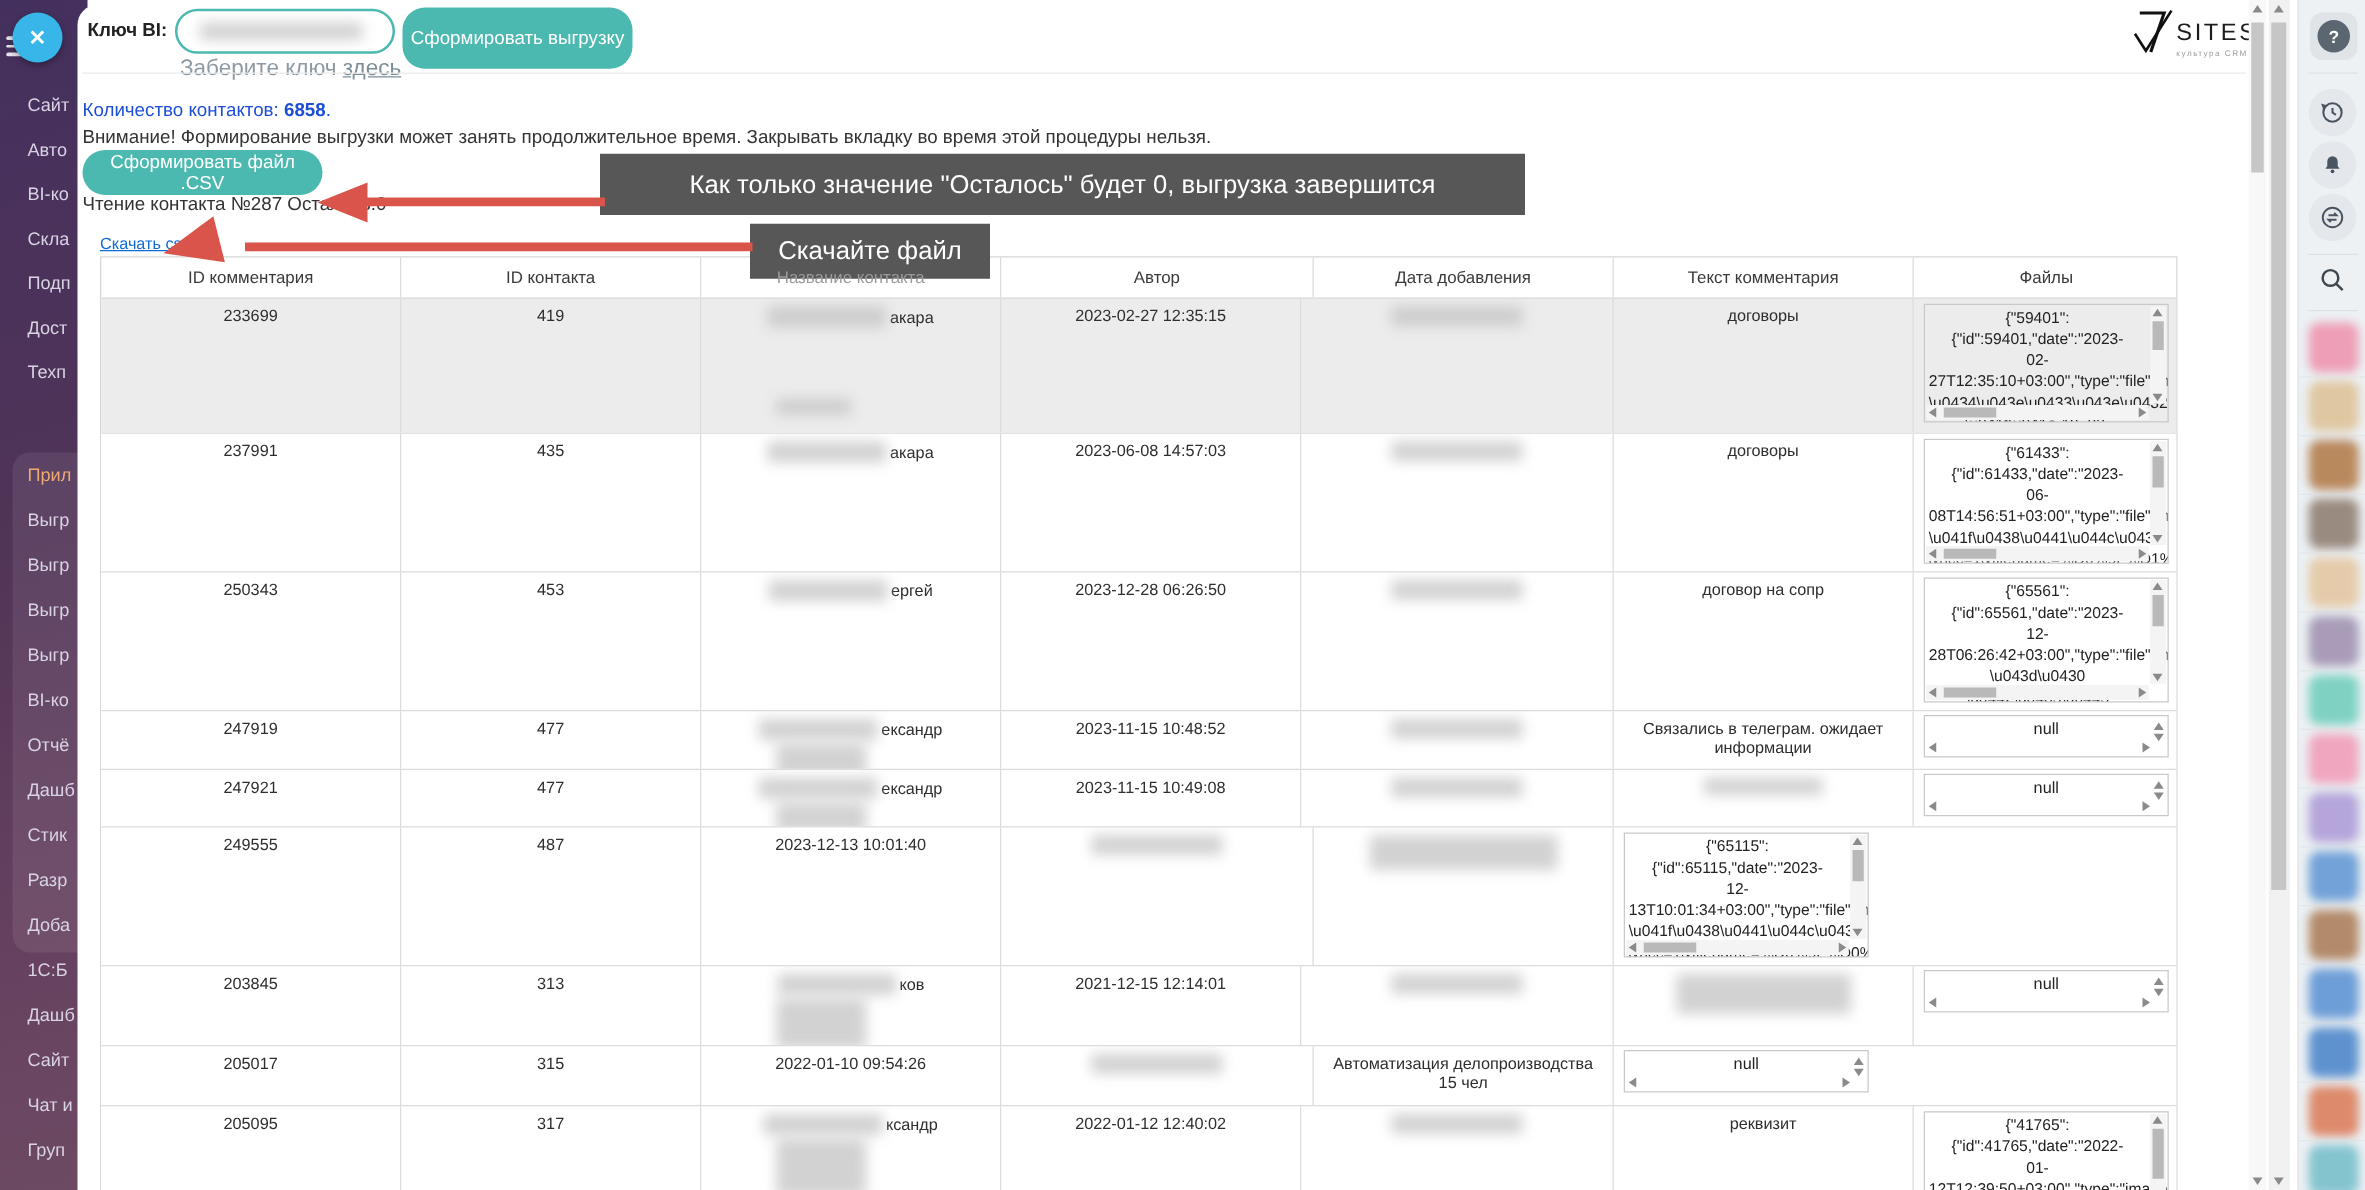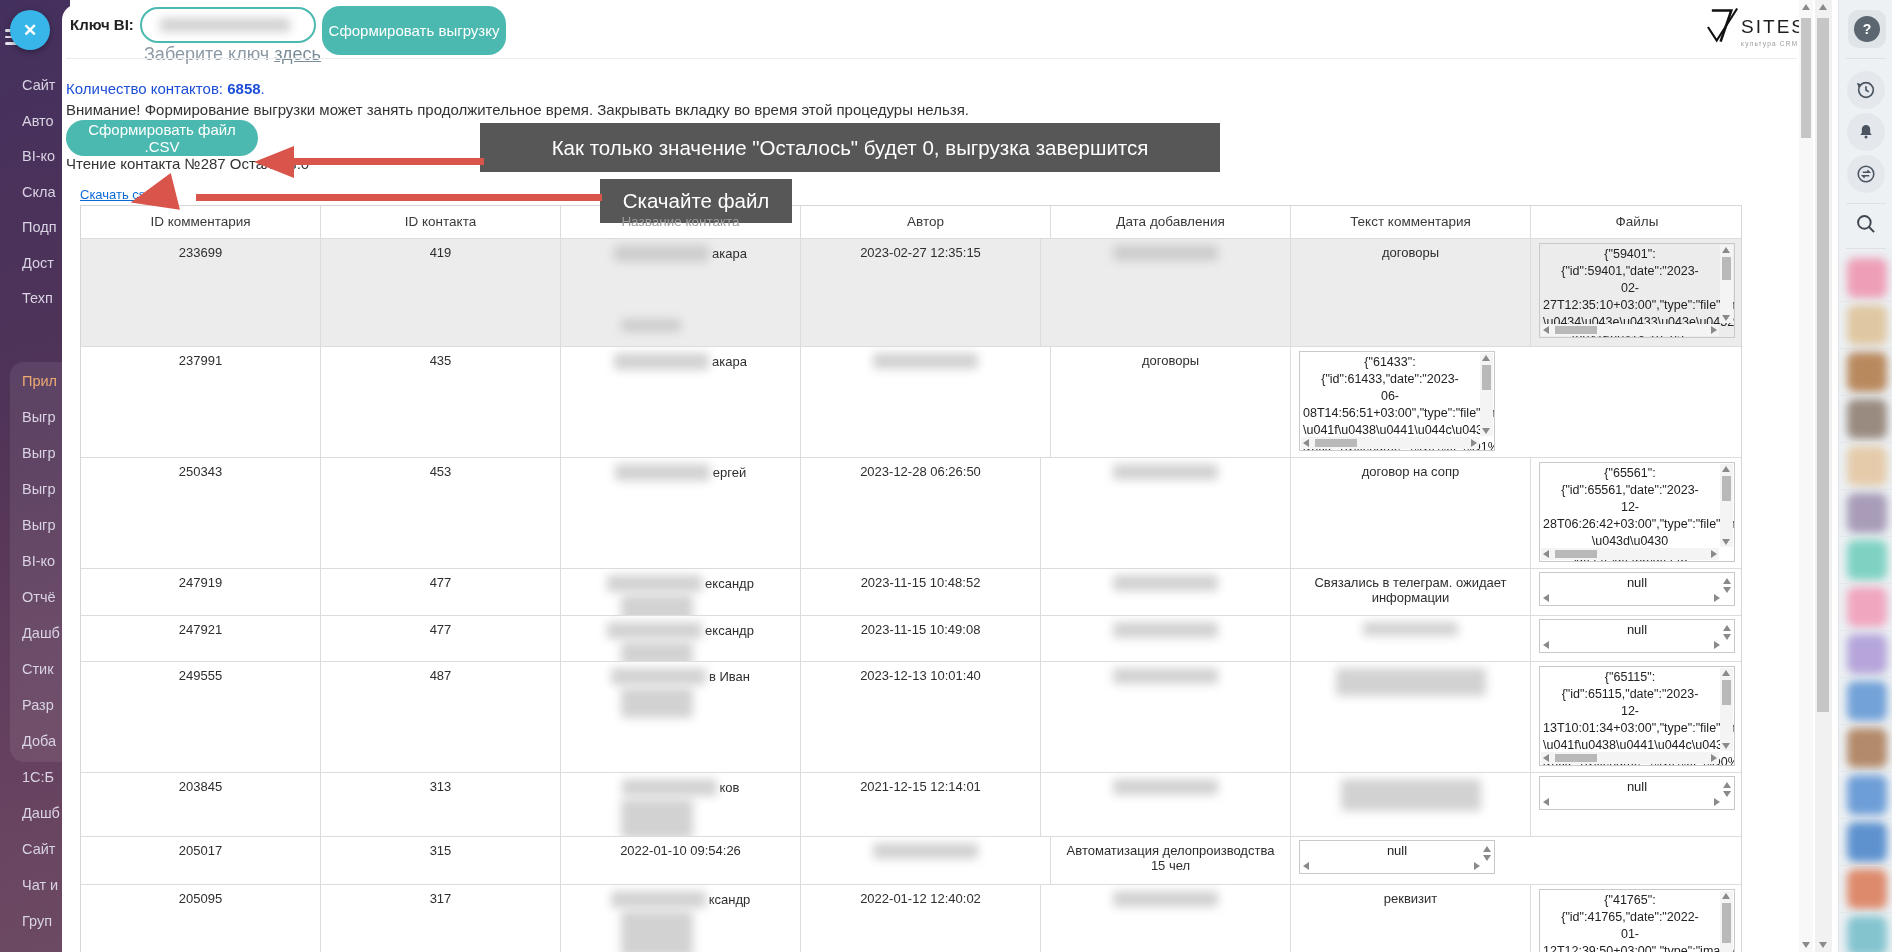--- a/index.html
+++ b/index.html
@@ -218,20 +218,21 @@
         </div>
         <div class="trow" style="height: 110px;">
           <div class="tc cellpad" style="width: 240px;">237991</div>
           <div class="tc cellpad" style="width: 240px;">435</div>
           <div class="tc" style="width: 240px;">
             <div class="namewrap">
               <span class="blurbox" style="width: 95px; height: 17px;"></span>
               <span class="suffix">акара</span>
             </div>
           </div>
+          <div class="tc cellpad" style="width: 240px;">2023-06-08 14:57:03</div>
           <div class="tc" style="width: 250px;"><span class="blurbox" style="width: 105px; height: 16px; margin-top: 6px;"></span></div>
           <div class="tc" style="width: 240px;">
             <div class="commenttxt">договоры</div>
           </div>
           <div class="tc" style="width: 212px;">
             <div class="filebox" style="height: 100px;">
               <div class="ftext">
                 <div>{"61433":{"id":61433,"date":"2023-</div>
                 <div>06-</div>
                 <div>08T14:56:51+03:00","type":"file","n</div>
@@ -331,27 +332,20 @@
               <div class="tri tri-up" style="right: 3px; top: 5px;"></div>
               <div class="tri tri-down" style="right: 3px; top: 14px;"></div>
               <div class="tri tri-left" style="left: 3px; bottom: 3px;"></div>
               <div class="tri tri-right" style="right: 14px; bottom: 3px;"></div>
             </div>
           </div>
         </div>
         <div class="trow" style="height: 110px;">
           <div class="tc cellpad" style="width: 240px;">249555</div>
           <div class="tc cellpad" style="width: 240px;">487</div>
-          <div class="tc" style="width: 240px;">
-            <div class="namewrap">
-              <span class="blurbox" style="width: 95px; height: 17px;"></span>
-              <span class="suffix">в Иван</span>
-            </div>
-            <span class="blurbox abs" style="left: 60px; top: 26px; width: 72px; height: 30px;"></span>
-          </div>
           <div class="tc cellpad" style="width: 240px;">2023-12-13 10:01:40</div>
           <div class="tc" style="width: 250px;"><span class="blurbox" style="width: 105px; height: 16px; margin-top: 6px;"></span></div>
           <div class="tc" style="width: 240px;"><span class="blurbox" style="width: 150px; height: 28px; margin-top: 6px;"></span></div>
           <div class="tc" style="width: 212px;">
             <div class="filebox" style="height: 100px;">
               <div class="ftext">
                 <div>{"65115":{"id":65115,"date":"2023-</div>
                 <div>12-</div>
                 <div>13T10:01:34+03:00","type":"file","n</div>
                 <div>\u041f\u0438\u0441\u044c\u043c</div>

